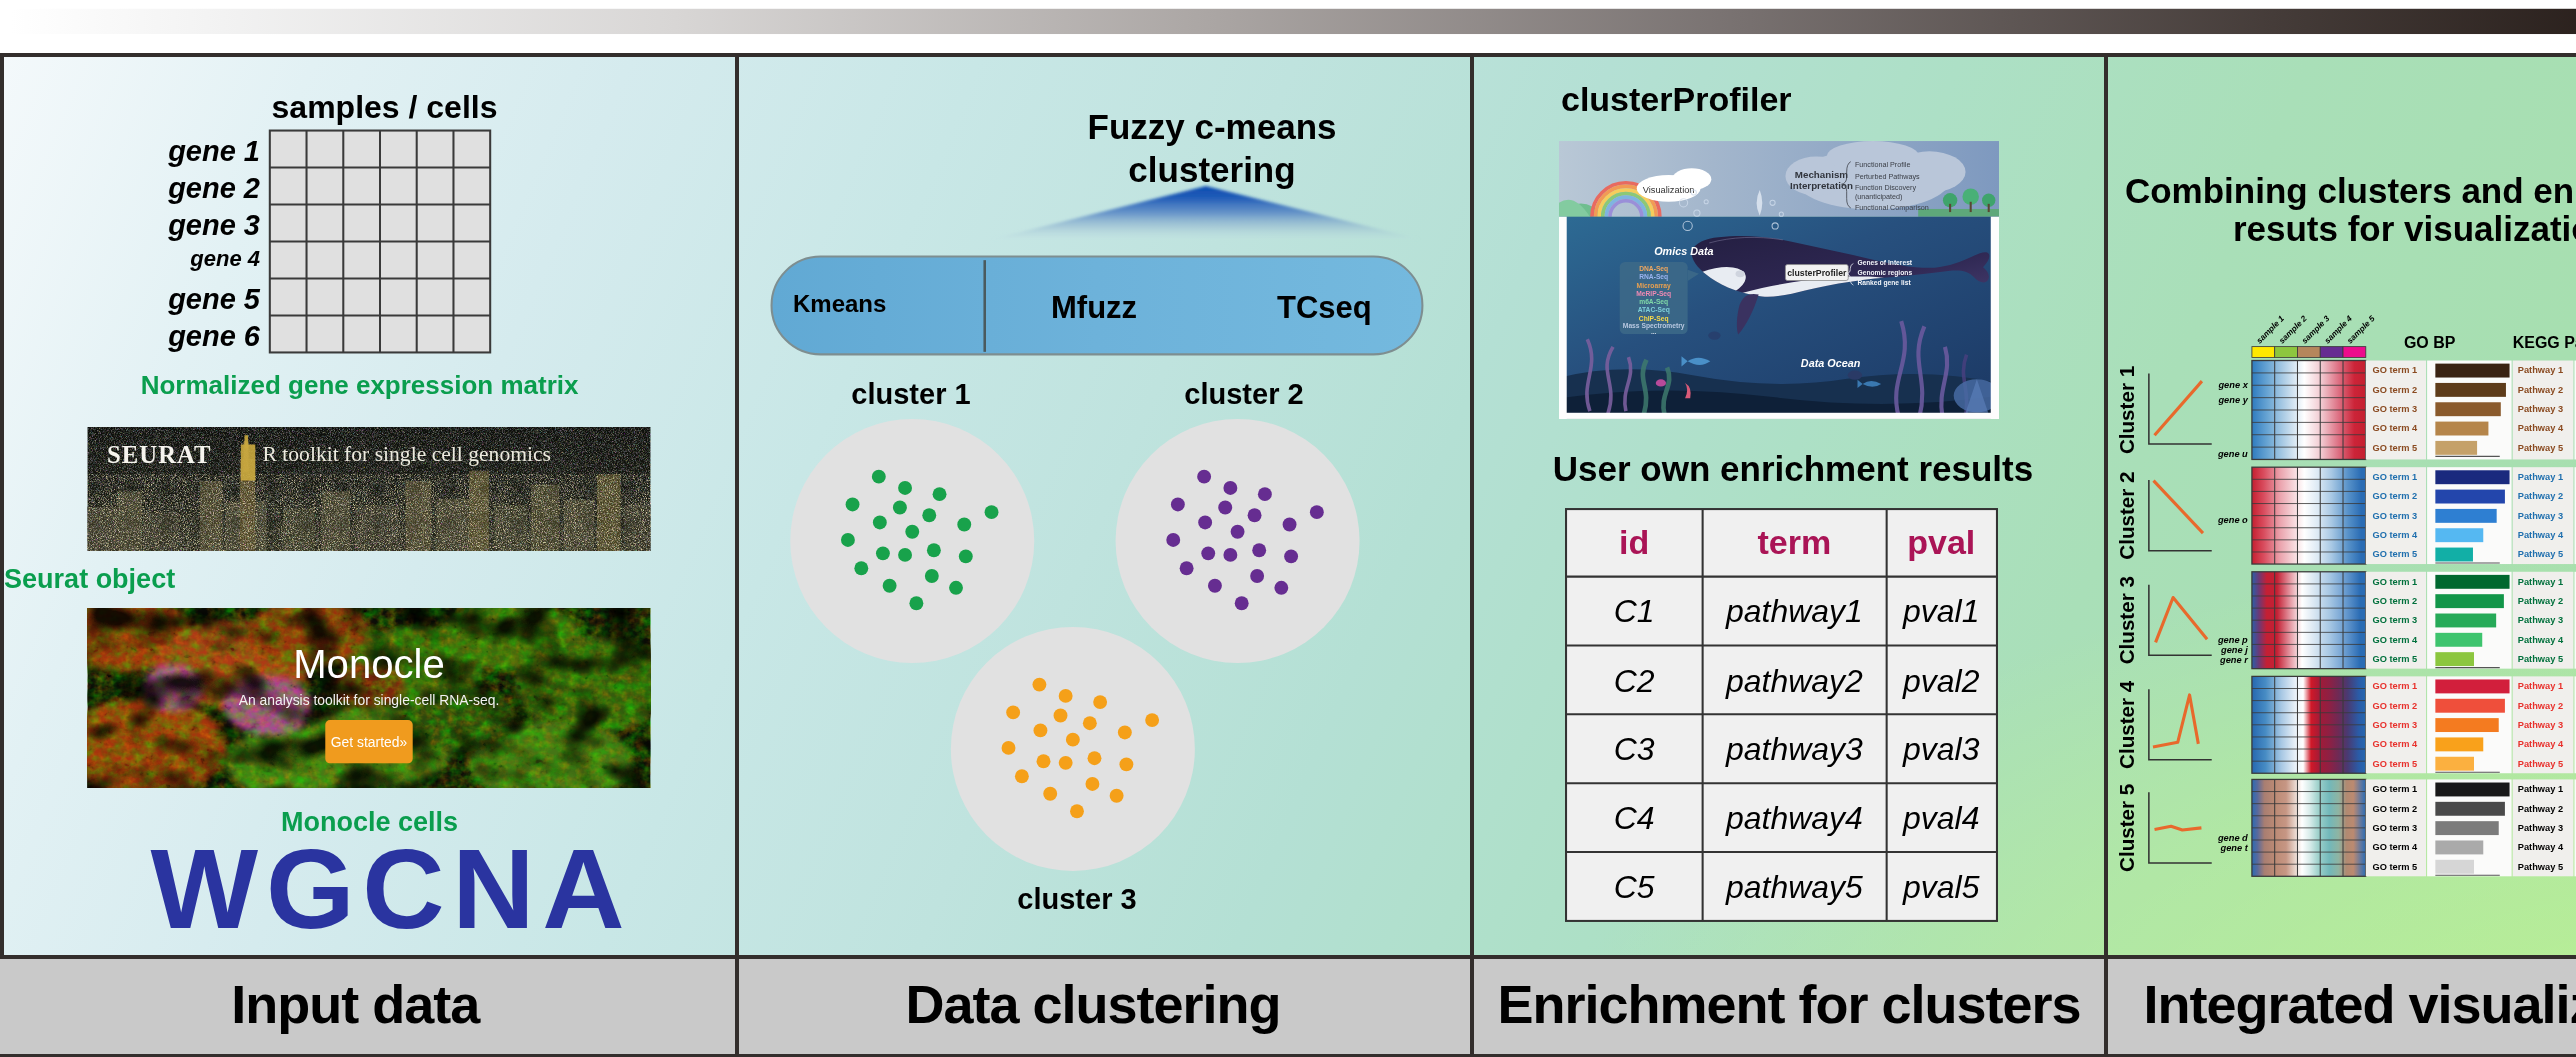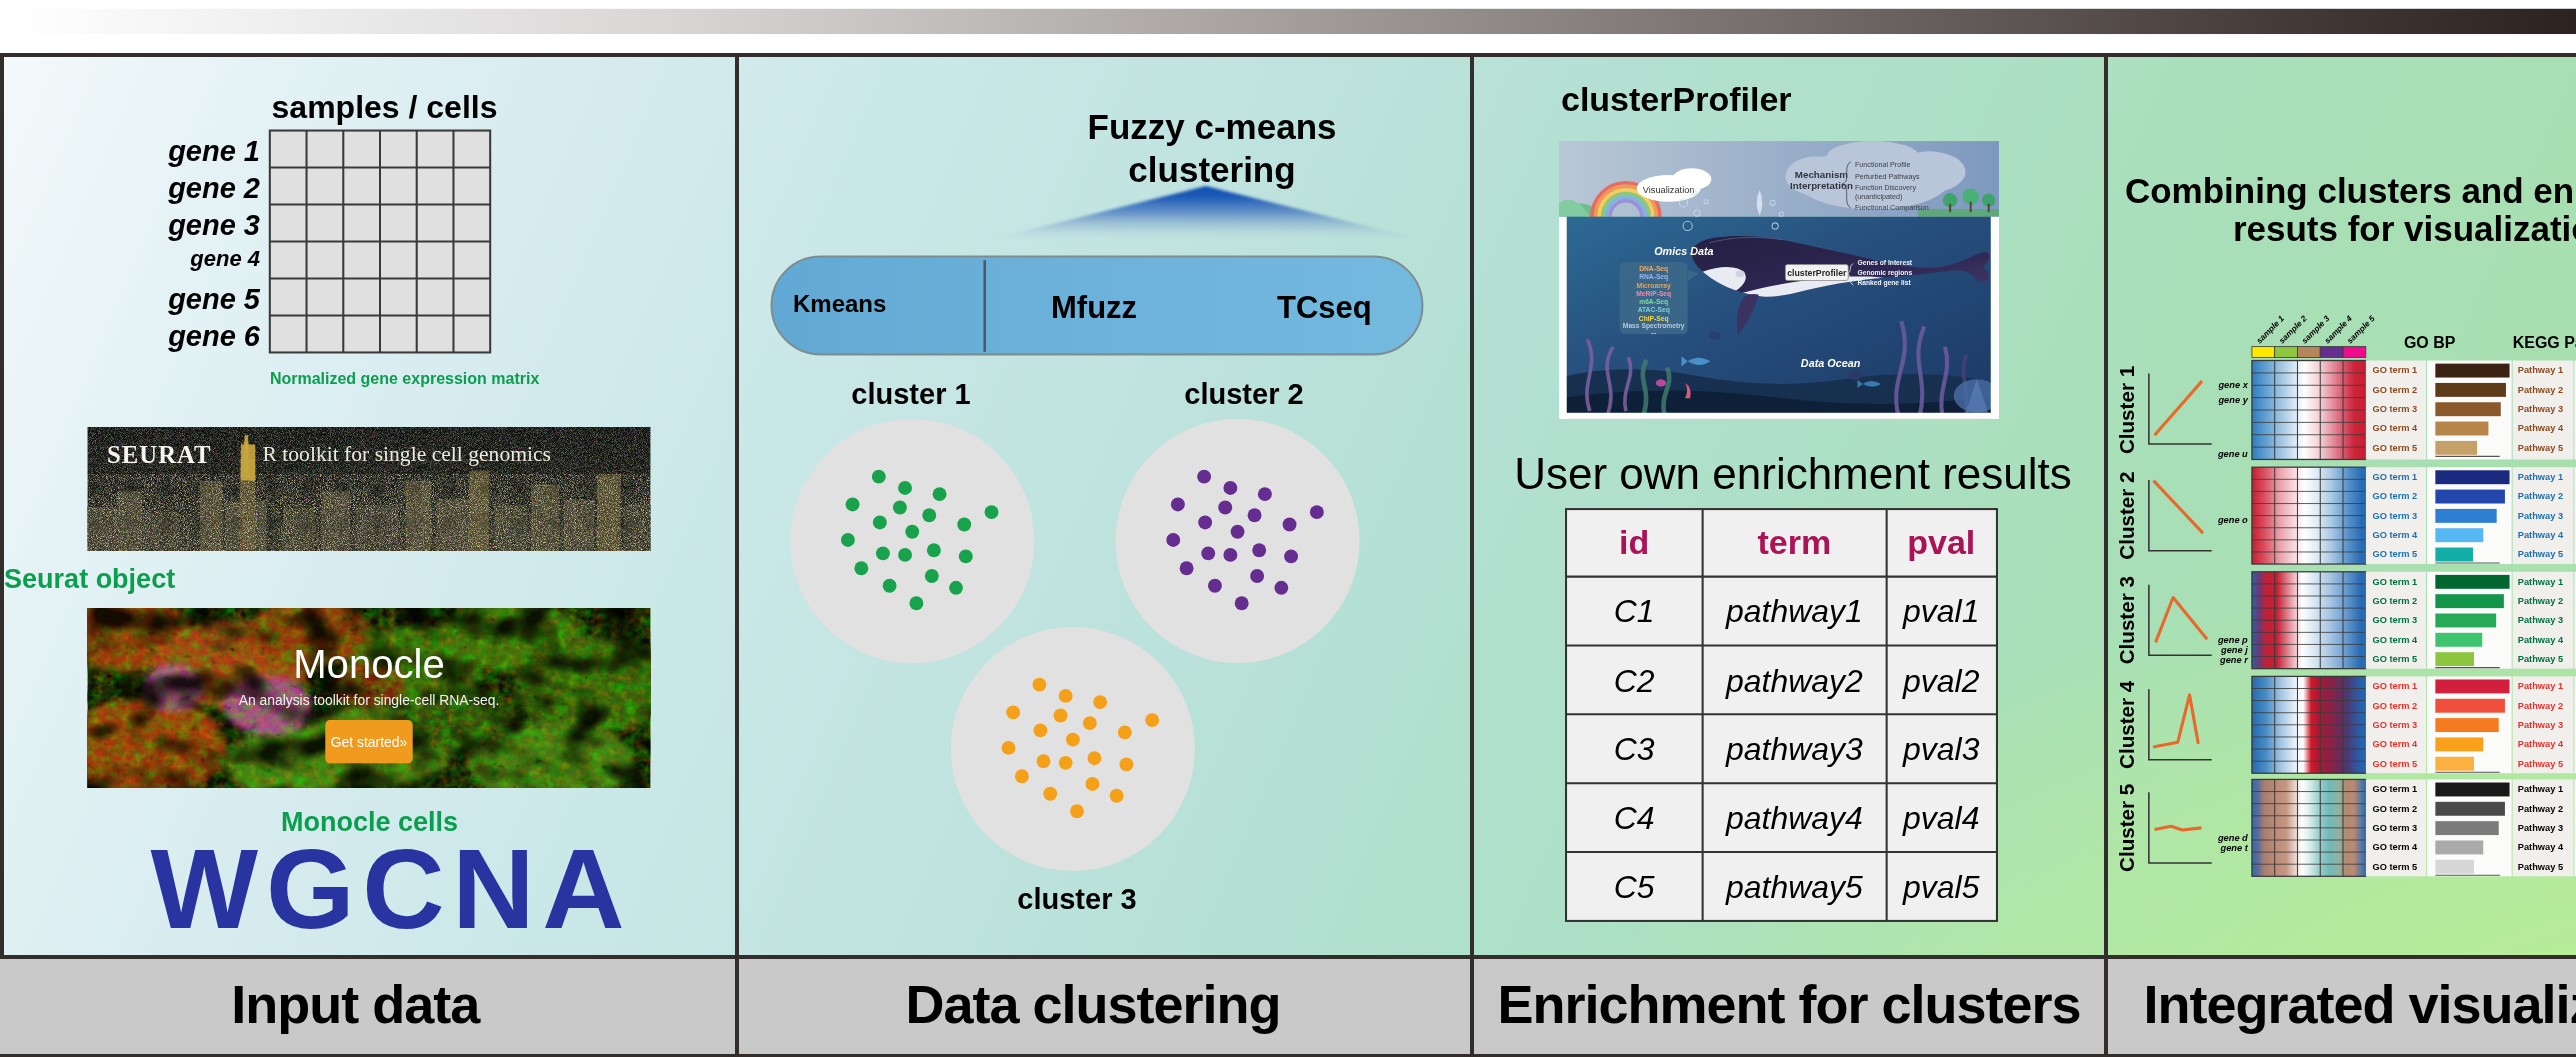--- a/index.html
+++ b/index.html
@@ -74,21 +74,21 @@
 </g>
 </svg>
 <div class="abs ital" style="left:54px;top:130px;width:206px;height:222px;font-style:italic;">
 <div style="position:absolute;right:0px;top:5.2px;font-size:29px;">gene 1</div>
 <div style="position:absolute;right:0px;top:42px;font-size:29px;">gene 2</div>
 <div style="position:absolute;right:0px;top:79px;font-size:29px;">gene 3</div>
 <div style="position:absolute;right:0px;top:116px;font-size:22px;">gene 4</div>
 <div style="position:absolute;right:0px;top:153px;font-size:29px;">gene 5</div>
 <div style="position:absolute;right:0px;top:190px;font-size:29px;">gene 6</div>
 </div>
-<div class="abs green" style="left:4.1px;top:370px;width:711px;text-align:center;font-size:16px;padding-left:45px;">Normalized gene expression matrix</div>
+<div class="abs green" style="left:4.1px;top:370px;width:711px;text-align:center;font-size:26px;">Normalized gene expression matrix</div>
 
 <svg class="abs" style="left:87px;top:427px" width="564" height="124" viewBox="0 0 1094 241">
 <defs>
 <filter id="citylights" x="0" y="0" width="100%" height="100%">
 <feTurbulence type="fractalNoise" baseFrequency="0.5" numOctaves="2" seed="4"></feTurbulence>
 <feColorMatrix type="matrix" values="0 0 0 0 0.95  0 0 0 0 0.84  0 0 0 0 0.48  3.2 0 0 0 -1.7"></feColorMatrix>
 </filter>
 <filter id="cityspeck" x="0" y="0" width="100%" height="100%">
 <feTurbulence type="fractalNoise" baseFrequency="0.65" numOctaves="2" seed="9"></feTurbulence>
 <feColorMatrix type="matrix" values="1.8 0 0 0 -0.25  0 1.8 0 0 -0.25  0 0 1.8 0 -0.25  0 0 0 2.2 -0.9"></feColorMatrix>
@@ -398,21 +398,21 @@
 </g>
 <g fill="#3a78b0">
 <path d="M590,472 q16,-11 36,0 q-16,11 -36,0 Z"></path>
       <polygon points="590,472 580,464 580,480"></polygon>
 </g>
 <ellipse cx="302" cy="378" rx="12" ry="8" fill="#27406e"></ellipse>
 <ellipse cx="575" cy="455" rx="14" ry="9" fill="#2a3a66"></ellipse>
 <path d="M245,500 q8,-18 0,-30 q14,8 10,30 Z" fill="#d85a78"></path>
 <ellipse cx="198" cy="470" rx="10" ry="7" fill="#b84a9a"></ellipse>
 </svg>
-<div class="abs" style="left:1478px;top:449px;width:630px;text-align:center;font-size:44px;font-weight:normal;">User own enrichment results</div>
+<div class="abs" style="left:1478px;top:449px;width:630px;text-align:center;font-size:35px;font-weight:bold;">User own enrichment results</div>
 
 <svg class="abs" style="left:1565px;top:508px" width="433" height="414" viewBox="0 0 840 803">
 <g fill="#f0f0f0" stroke="#333333" stroke-width="4">
 <rect x="2" y="2" width="836" height="799"></rect>
 </g>
 <g stroke="#333333" stroke-width="4">
 <line x1="267" y1="2" x2="267" y2="801"></line>
 <line x1="624" y1="2" x2="624" y2="801"></line>
 <line x1="2" y1="133" x2="838" y2="133"></line>
 <line x1="2" y1="266.6" x2="838" y2="266.6"></line>

